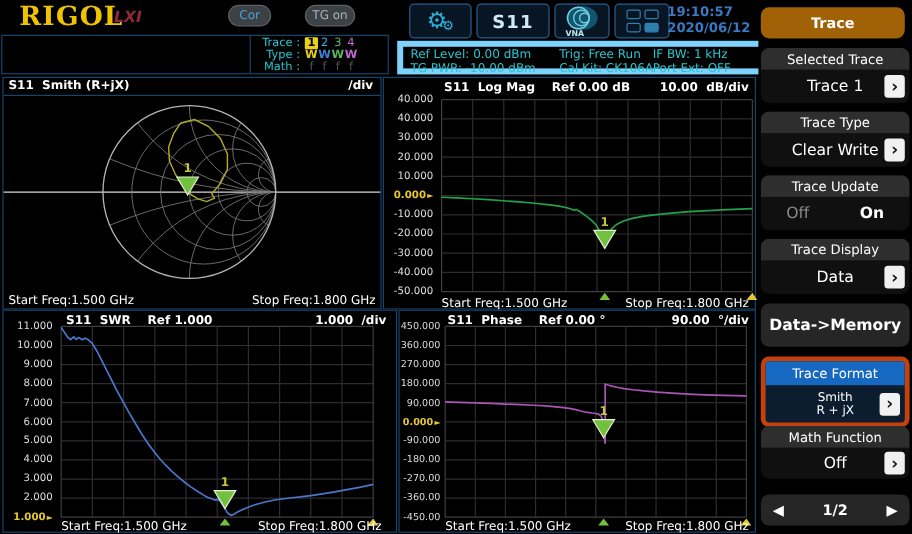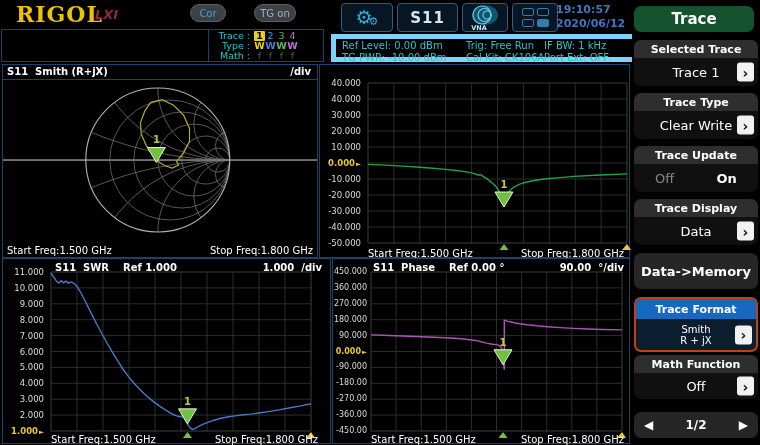--- a/index.html
+++ b/index.html
@@ -63,32 +63,32 @@
   .plot{position:absolute}
   .plot svg{position:absolute;left:0;top:0;overflow:visible}
   .ylabels{position:absolute}
   .ytick{position:absolute;right:4px;font-size:8.5px;color:#ddd;white-space:nowrap}
   .ylabels.small .ytick{font-size:8px;right:2px}
   .ytick.ref{color:#e6c832;font-weight:bold}
   .ytick .ptr{font-size:6.5px;color:#e6c832;margin-left:1px}
 
   
   .sidebar{position:absolute;left:632px;top:0;width:128px;height:445px;background:#000}
-  .sb-title{position:absolute;left:2px;top:6px;width:120px;height:26px;background:#14532d;border-radius:7px;
-            display:flex;align-items:center;justify-content:center;font-weight:bold;font-size:15px;color:#fff}
+  .sb-title{position:absolute;left:2px;top:6px;width:120px;height:26px;background:#a16207;border-radius:7px;
+            display:flex;align-items:center;justify-content:center;font-weight:bold;font-size:12px;color:#fff}
   .sb-group{position:absolute;left:2px;width:124px;border-radius:7px;overflow:hidden;background:#101010}
   .sb-head{height:18px;background:#2e2e2e;display:flex;align-items:center;justify-content:center;
-           font-size:11px;font-weight:bold;color:#fff}
+           font-size:11px;font-weight:normal;color:#fff}
   .sb-val{position:relative;height:28px;display:flex;align-items:center;justify-content:center;
           font-size:13px;color:#fff}
   .sb-val.two{flex-direction:column;font-size:10px;line-height:11px}
   .sb-arrow{position:absolute;right:4px;top:50%;transform:translateY(-50%);width:17px;height:19px;
             background:#f1f1f1;border-radius:3px;color:#111;display:flex;align-items:center;
             justify-content:center;font-size:14px;font-weight:bold}
-  .sb-group.hl{border:2px solid #c2410c;background:#0c1d30}
+  .sb-group.hl{border:4px solid #c2410c;background:#0c1d30}
   .sb-group.hl .sb-head{background:#1668c0;height:20px}
   .toggle{display:flex;width:100%;justify-content:space-around;align-items:center}
   .toggle .off{color:#8a8a8a}
   .toggle .on{color:#fff;font-weight:bold}
   .sb-btn{position:absolute;left:2px;width:124px;background:#262626;border-radius:7px;display:flex;
           align-items:center;justify-content:center;font-weight:bold;font-size:13px;color:#fff}
   .sb-page{position:absolute;left:2px;top:412px;width:124px;height:26px;background:#262626;border-radius:7px;
            display:flex;align-items:center;justify-content:space-between;padding:0 10px;
            color:#fff;font-weight:bold;font-size:12px}
 </style>
@@ -187,20 +187,25 @@
           </g>
         </svg>
       </div>
     <div class="chart-foot" style="left:4px;right:4px;top:180px">
       <span>Start Freq:1.500 GHz</span>
       <span>Stop Freq:1.800 GHz</span>
     </div>
   </div>
 
   <div class="panel" id="p-logmag">
+    <div class="chart-head" style="left:50px;right:5px;top:3px">
+      <span>S11  Log Mag</span>
+      <span class="ref">Ref 0.00 dB</span>
+      <span class="scale">10.00  dB/div</span>
+    </div>
     <div class="ylabels" style="left:0;top:18px;width:45px;height:160px">
         <div class="ytick" style="top: -5px;">40.000</div>
         <div class="ytick" style="top: 11px;">40.000</div>
         <div class="ytick" style="top: 27px;">30.000</div>
         <div class="ytick" style="top: 43px;">20.000</div>
         <div class="ytick" style="top: 59px;">10.000</div>
         <div class="ytick ref" style="top: 75px;">0.000<span class="ptr">►</span></div>
         <div class="ytick" style="top: 91px;">-10.000</div>
         <div class="ytick" style="top: 107px;">-20.000</div>
         <div class="ytick" style="top: 123px;">-30.000</div>

